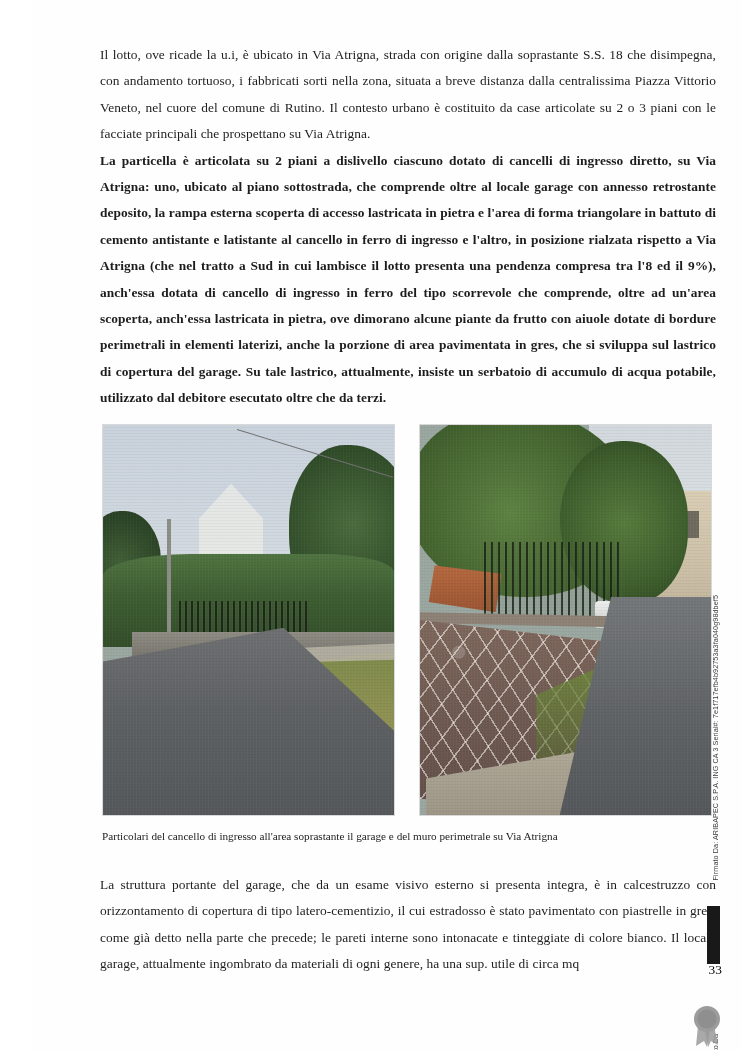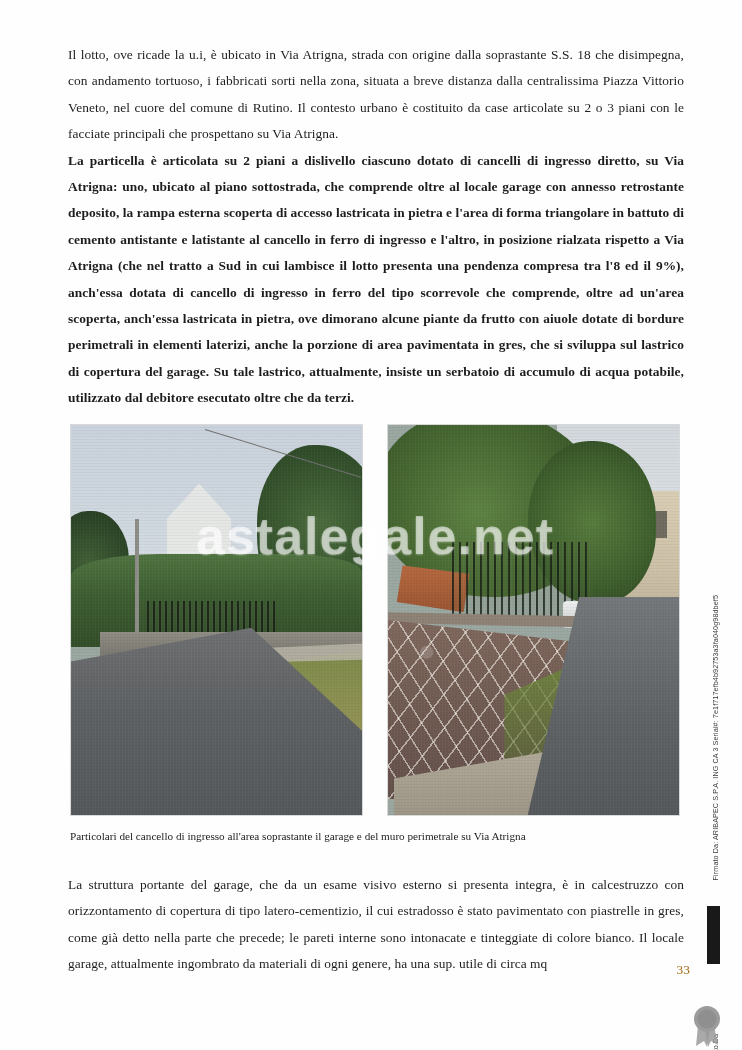--- a/index.html
+++ b/index.html
@@ -13,20 +13,21 @@
     position: relative;
     overflow: hidden;
     font-family: "Liberation Serif", "DejaVu Serif", serif;
     color: #1b1b1b;
   }
 
   .page {
     position: absolute;
     inset: 0;
     background: #fefefe;
+    margin-left: 32px;
   }
 
   
   .content {
     position: absolute;
     left: 68px;
     top: 42px;
     width: 616px;
   }
 
@@ -236,21 +237,21 @@
     width: 616px;
   }
 
   .page-number {
     position: absolute;
     left: 0;
     top: 962px;
     width: 690px;
     text-align: right;
     font-size: 13.4px;
-    color: #a16207;
+    color: #000000;
   }
 
   
   .sig-strip {
     position: absolute;
     right: 14px;
     top: 0;
     width: 34px;
     height: 1050px;
   }
@@ -335,21 +336,20 @@
       <div class="ph-car"></div>
       <div class="ph-cap"></div>
       <div class="ph-stone"></div>
       <div class="ph-weeds"></div>
       <div class="ph-sidewalk"></div>
       <div class="ph-road2"></div>
       <div class="ph-noise"></div>
     </div>
   </div>
 
-  <div class="watermark">astalegale.net</div>
 
   <div class="caption">Particolari del cancello di ingresso all'area soprastante il garage e del muro perimetrale su Via Atrigna</div>
 
   <div class="bottom-par">
     <p class="body-par">La struttura portante del garage, che da un esame visivo esterno si presenta integra, è in calcestruzzo con orizzontamento di copertura di tipo latero-cementizio, il cui estradosso è stato pavimentato con piastrelle in gres, come già detto nella parte che precede; le pareti interne sono intonacate e tinteggiate di colore bianco. Il locale garage, attualmente ingombrato da materiali di ogni genere, ha una sup. utile di circa mq</p>
   </div>
 
   <div class="page-number">33</div>
 
   <div class="sig-strip">

